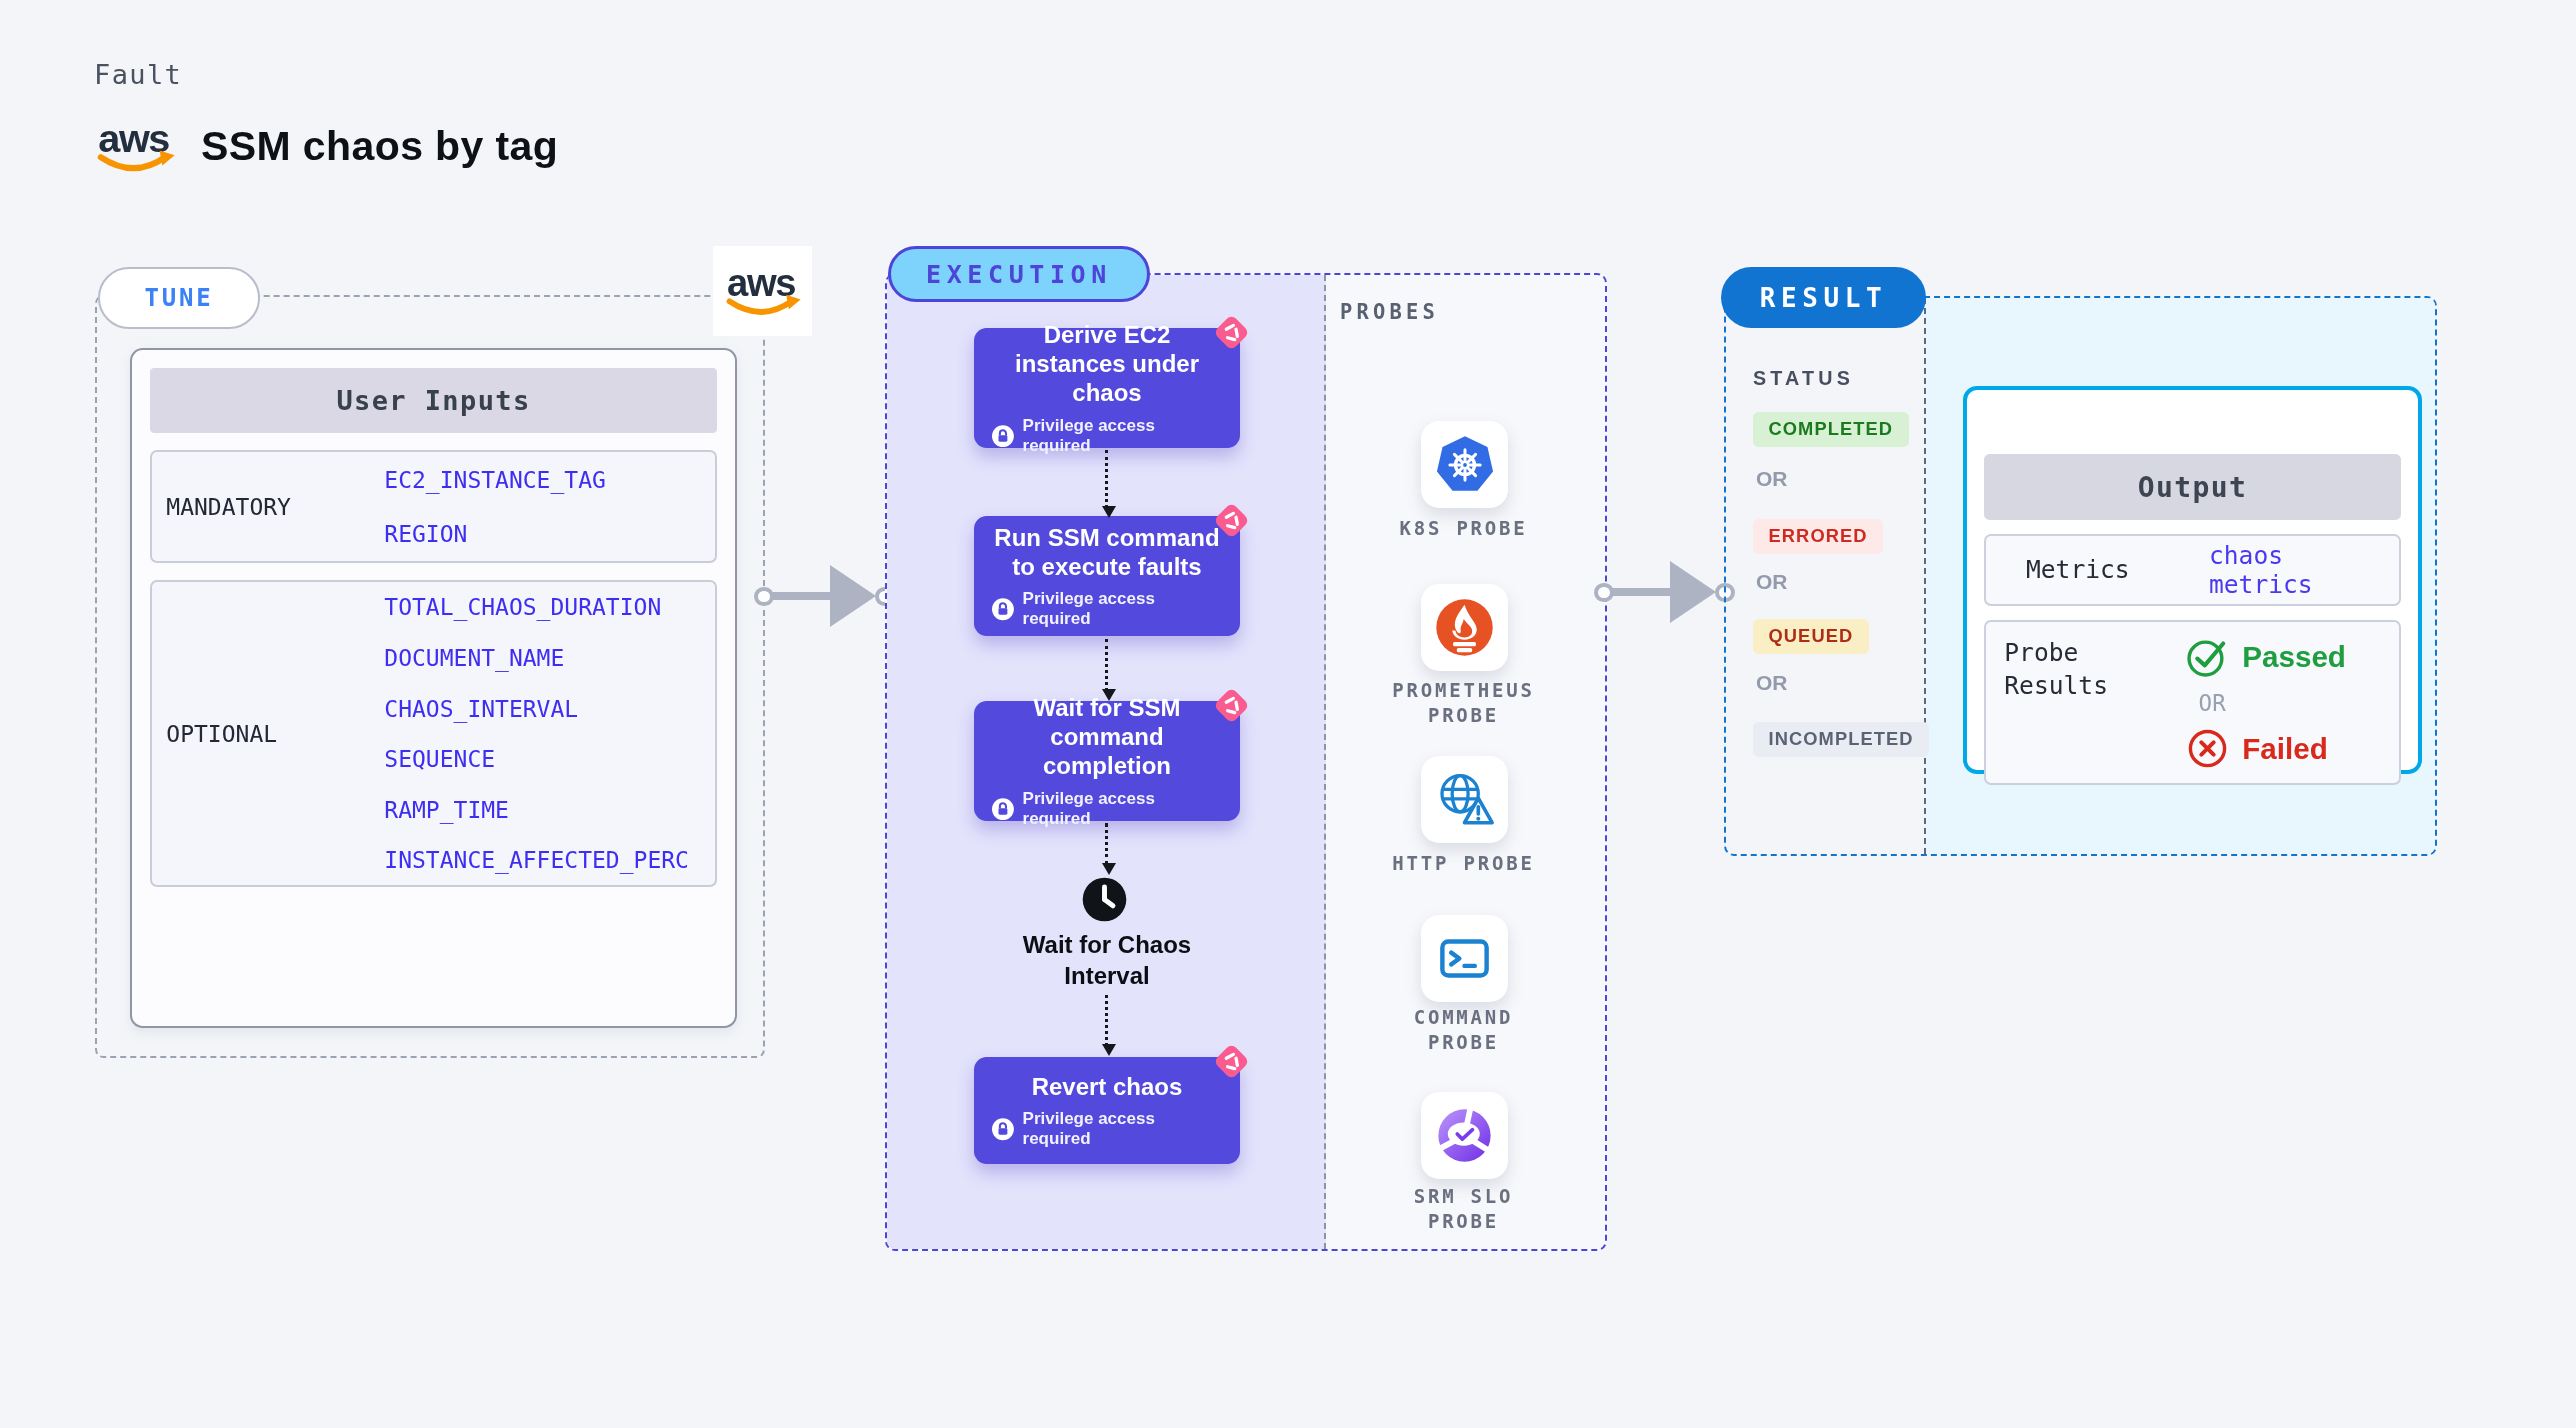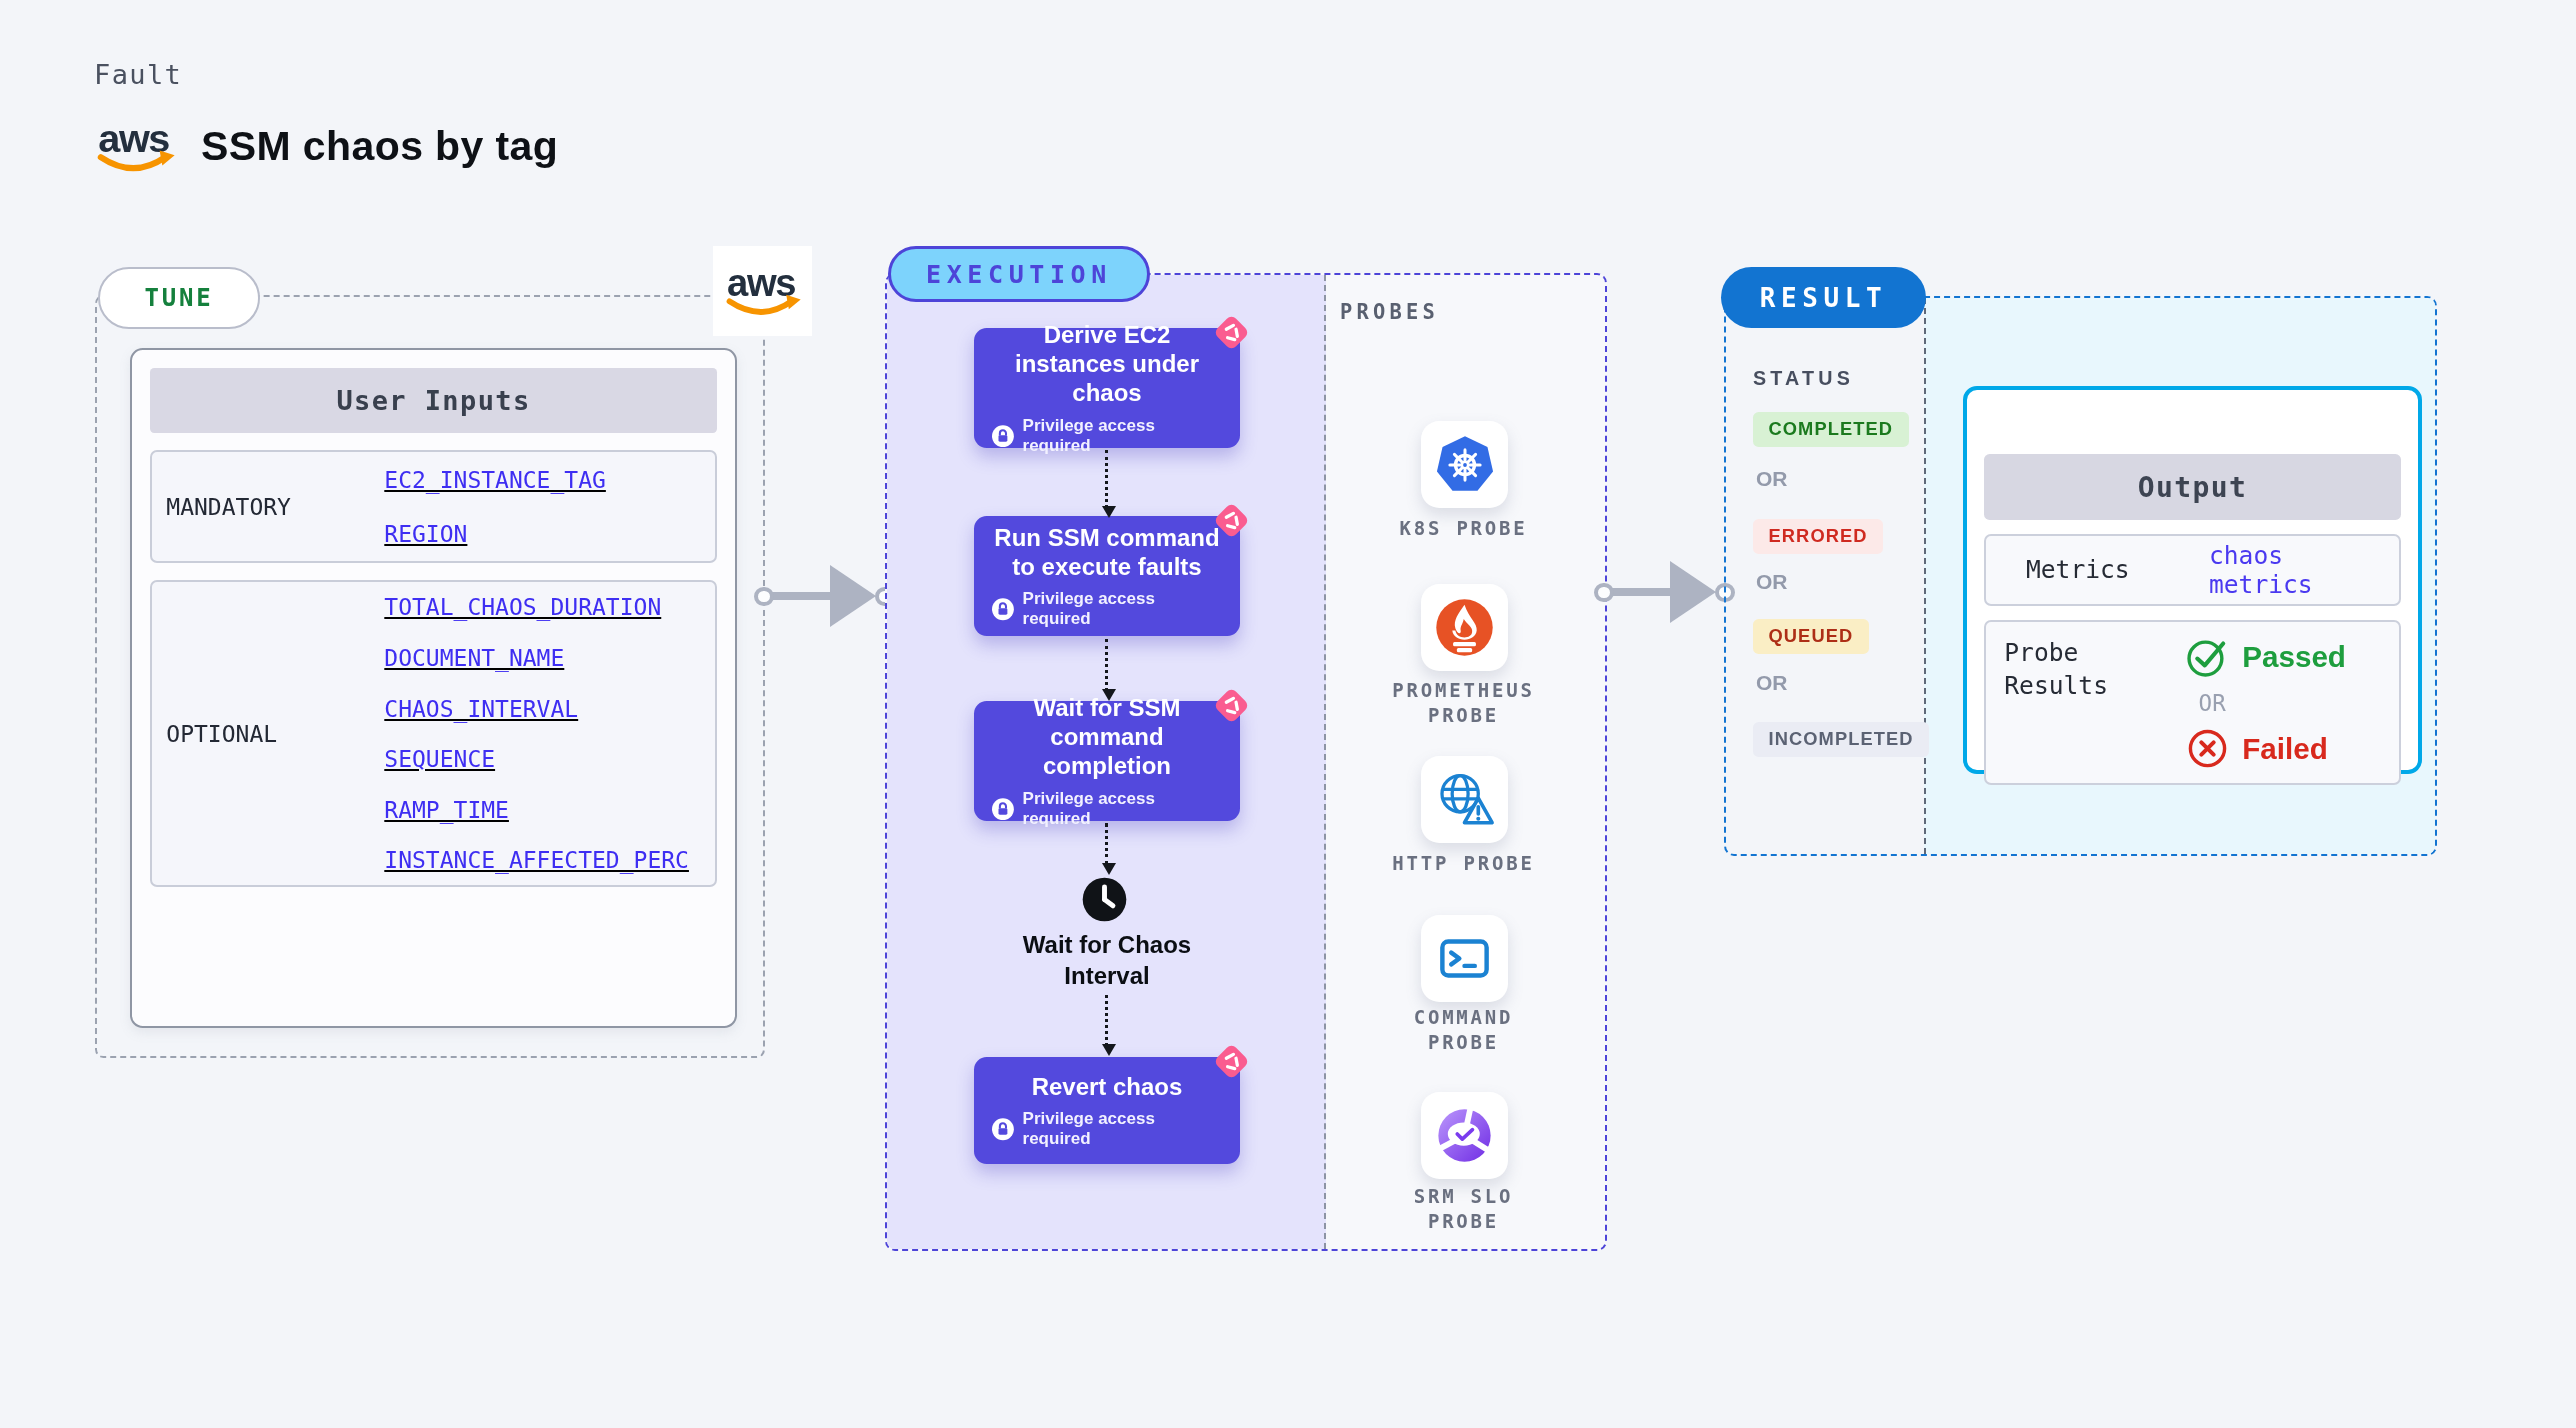--- a/index.html
+++ b/index.html
@@ -8,28 +8,28 @@
   #canvas{position:relative;width:2576px;height:1428px;background:#f3f5f9;overflow:hidden;}
   .abs{position:absolute;}
 
   
   .kicker{left:94px;top:59px;font-size:27px;color:#4a5160;letter-spacing:1.4px;}
   .brand-row{left:94px;top:110px;height:73px;display:flex;align-items:center;gap:25px;}
   .page-title{font-size:41px;font-weight:800;color:#0e1116;letter-spacing:0.4px;}
 
   
   .tune-box{left:95px;top:295px;width:666px;height:759px;border:2.8px dashed #9ba2b0;border-radius:8.4px;}
-  .tune-pill{left:98px;top:267px;width:158px;height:58px;background:#ffffff;border:2.8px solid #b9bdcb;border-radius:31px;display:flex;align-items:center;justify-content:center;font-size:24px;font-weight:700;color:#15803d;letter-spacing:2.8px;z-index:4;}
+  .tune-pill{left:98px;top:267px;width:158px;height:58px;background:#ffffff;border:2.8px solid #b9bdcb;border-radius:31px;display:flex;align-items:center;justify-content:center;font-size:24px;font-weight:700;color:#3b82f6;letter-spacing:2.8px;z-index:4;}
   .aws-patch{left:713px;top:246px;width:99px;height:90px;background:#ffffff;display:flex;align-items:center;justify-content:center;z-index:4;}
   .ui-table{left:130px;top:348px;width:607px;height:680px;background:#fcfcfe;border:2.8px solid #8f96a4;border-radius:12.7px;box-sizing:border-box;padding:18.3px;box-shadow:0 4.2px 11.3px rgba(120,128,150,.12);}
   .ui-header{height:65px;background:#d9d8e4;border-radius:4.2px;display:flex;align-items:center;justify-content:center;font-size:27px;font-weight:600;color:#39404e;letter-spacing:1.4px;}
   .ui-row{border:2.1px solid #c9cdd9;border-radius:7px;background:#f5f6fb;display:flex;align-items:center;box-sizing:border-box;padding:12.7px 14px;margin-top:17px;}
   .ui-row-label{width:218px;flex:none;font-size:23px;color:#232834;}
   .ui-row.secret .ui-row-label{width:162px;}
-  .ui-vals{display:flex;flex-direction:column;text-decoration:underline;}
+  .ui-vals{display:flex;flex-direction:column;}
   .ui-val{font-size:23px;color:#3e2ef2;}
   .row-mandatory{height:113px;}.row-mandatory .ui-vals{gap:28px;}
   .row-optional{height:307px;}.row-optional .ui-vals{gap:24.6px;}
   .row-secret{height:113px;}
   .row-secret .ui-val{font-size:22px;}
 
   
   .hconn{width:141px;height:65px;}
   .hconn .line{position:absolute;left:15.5px;top:28px;width:73px;height:8.4px;background:#adb3c2;}
   .hconn .tri{position:absolute;left:76px;top:1.4px;width:0;height:0;border-top:31px solid transparent;border-bottom:31px solid transparent;border-left:46px solid #adb3c2;}

